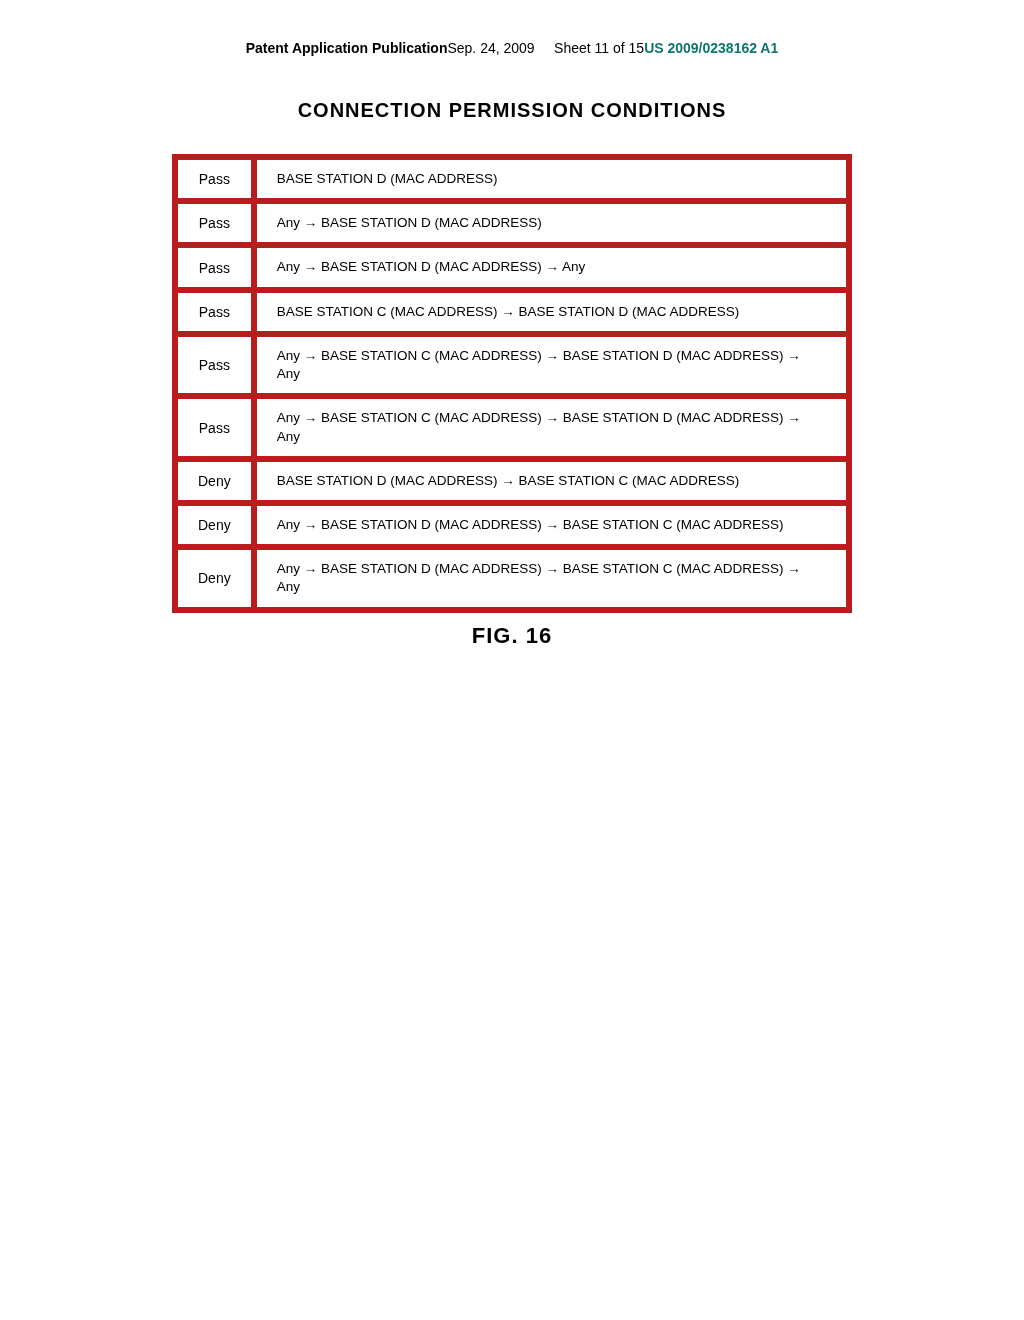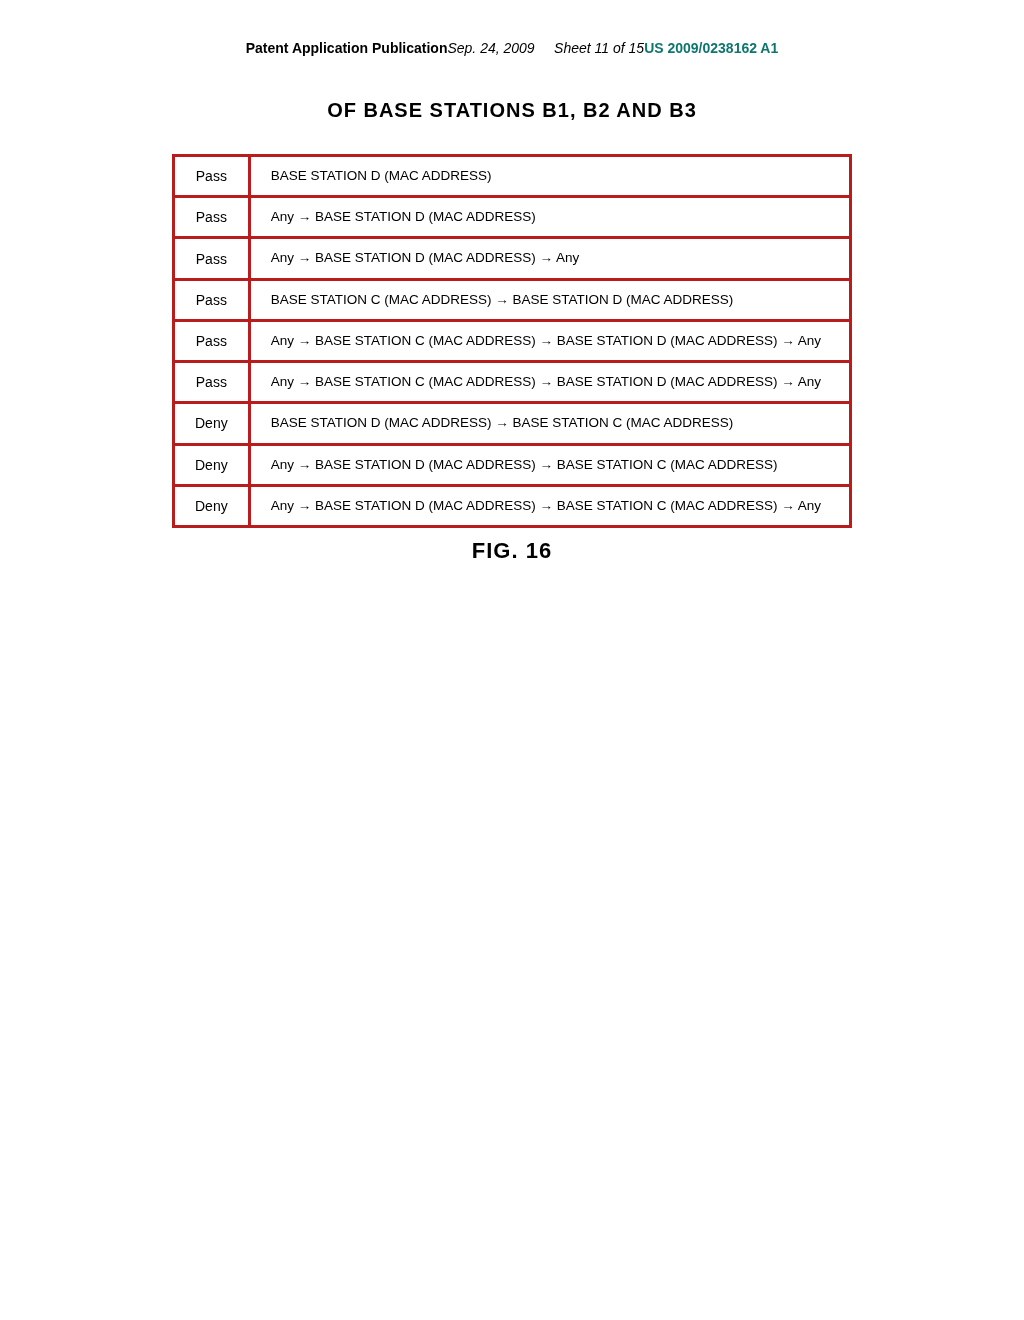--- a/index.html
+++ b/index.html
@@ -27,21 +27,20 @@
     .header-left {
       font-size: 14px;
       font-weight: bold;
       color: #000;
     }
 
     .header-center {
       font-size: 14px;
       color: #000;
       text-align: center;
-      font-style: italic;
     }
 
     .header-right {
       font-size: 14px;
       color: #0f766e;
       font-weight: bold;
     }
 
     .content-area {
       display: flex;
@@ -71,21 +70,21 @@
 
     .main-table {
       display: table;
       border-collapse: collapse;
       border: 2px solid #000;
       width: 680px;
     }
 
     .table-cell {
       display: table-cell;
-      border: 3px solid #b91c1c;
+      border: 6px solid #b91c1c;
       padding: 10px 20px;
       font-size: 13.5px;
       vertical-align: middle;
       color: #000;
     }
 
     .action-cell {
       width: 60px;
       text-align: center;
       font-size: 14px;
@@ -105,21 +104,21 @@
   <div class="header-center">
     <span>Sep. 24, 2009</span>
     &nbsp;&nbsp;&nbsp;
     <span>Sheet 11 of 15</span>
   </div>
   <div class="header-right">US 2009/0238162 A1</div>
 </div>
 
 <div class="content-area">
   <div class="figure-title">
-    <div>OF BASE STATIONS B1, B2 AND B3</div>
+    <div>CONNECTION PERMISSION CONDITIONS</div>
   </div>
 
   <table class="main-table">
     <tbody id="table-body">
     <tr>
           <td class="table-cell action-cell">Pass</td>
           <td class="table-cell condition-cell">BASE STATION D (MAC ADDRESS)</td>
         </tr>
         <tr>
           <td class="table-cell action-cell">Pass</td>

